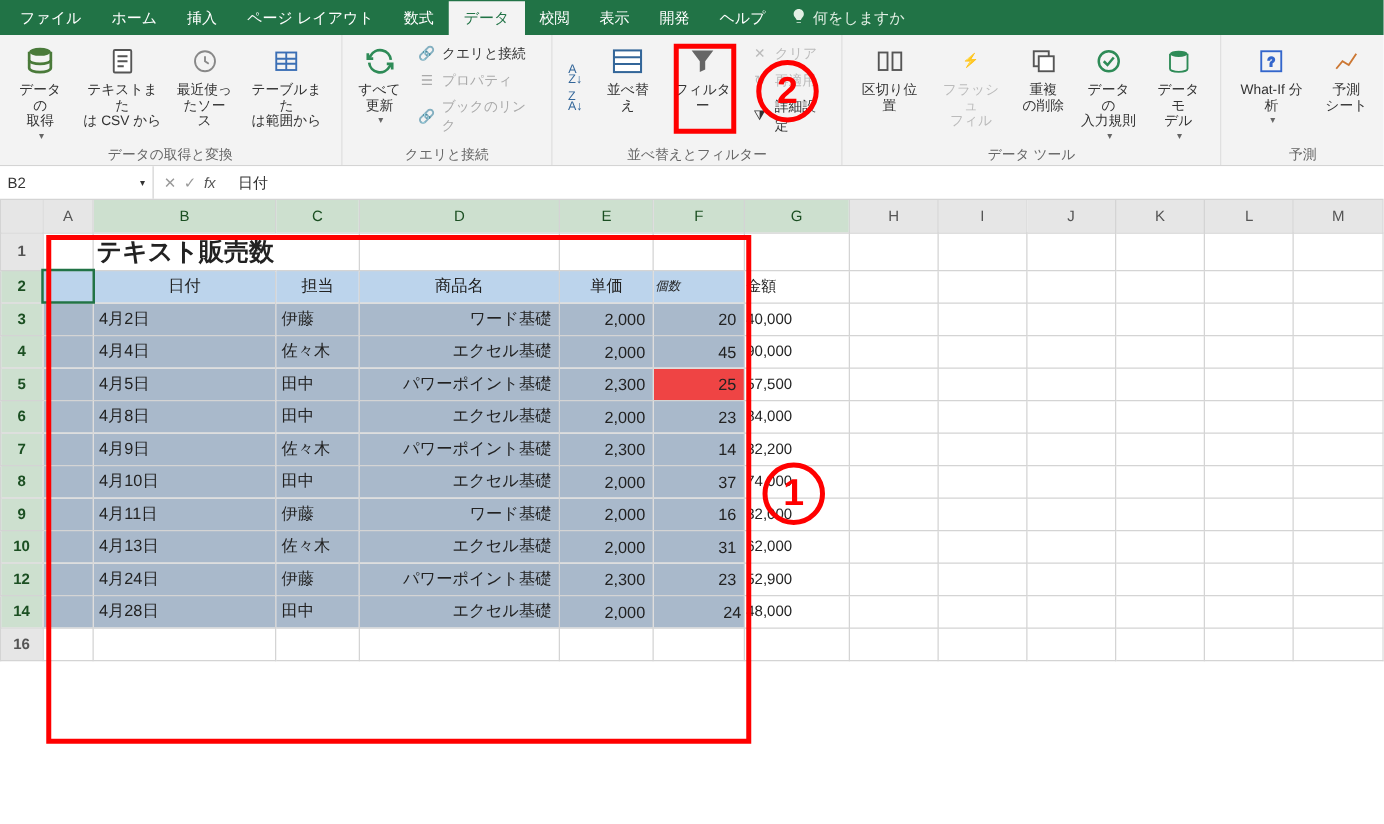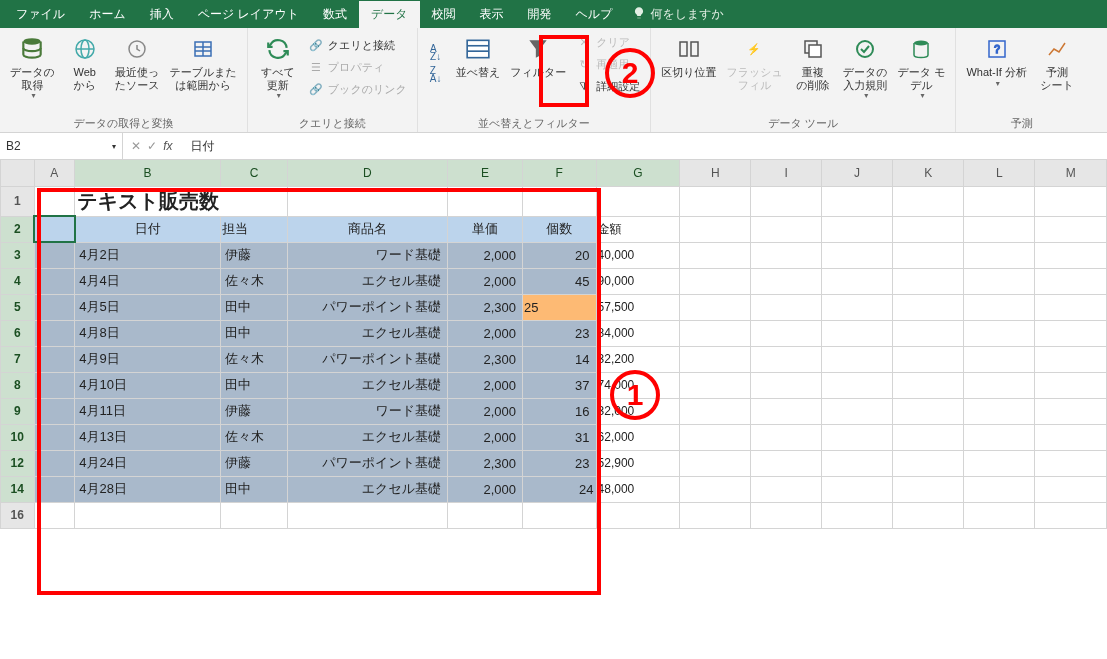--- a/index.html
+++ b/index.html
@@ -72,28 +72,29 @@
               <path d="M4 5v6c0 1.7 3.6 3 8 3s8-1.3 8-3V5" fill="none" stroke="#4a7a3a" stroke-width="2"></path>
               <path d="M4 11v6c0 1.7 3.6 3 8 3s8-1.3 8-3v-6" fill="none" stroke="#4a7a3a" stroke-width="2"></path>
             </svg>
           </div>
           <span style="white-space:pre-line">データの
 取得</span>
           <span class="caret">▾</span>
         </div>
       <div class="btn">
           <div class="ic">
-            <svg width="24" height="24" viewBox="0 0 24 24" fill="none" stroke="#4aa" stroke-width="1.5">
-              <circle cx="12" cy="12" r="9"></circle>
-              <ellipse cx="12" cy="12" rx="4" ry="9"></ellipse>
-              <line x1="3" y1="12" x2="21" y2="12"></line>
-            </svg>
-          </div>
-          <span style="white-space:pre-line">Web
-から</span>
+            <svg width="24" height="26" viewBox="0 0 24 24" fill="none" stroke="#555" stroke-width="1.5">
+              <rect x="5" y="3" width="14" height="18" rx="1" fill="#fff"></rect>
+              <line x1="8" y1="8" x2="16" y2="8"></line>
+              <line x1="8" y1="12" x2="16" y2="12"></line>
+              <line x1="8" y1="16" x2="13" y2="16"></line>
+            </svg>
+          </div>
+          <span style="white-space:pre-line">テキストまた
+は CSV から</span>
         </div>
       <div class="btn">
           <div class="ic">
             <svg width="24" height="24" viewBox="0 0 24 24" fill="none" stroke="#888" stroke-width="1.5">
               <circle cx="12" cy="12" r="8"></circle>
               <polyline points="12 8 12 12 15 14"></polyline>
             </svg>
           </div>
           <span style="white-space:pre-line">最近使っ
 たソース</span>
@@ -318,24 +319,24 @@
           <td class="" style=""></td>
           <td class="" style=""></td>
           <td class="" style=""></td>
           <td class="" style=""></td>
           <td class="" style=""></td>
         </tr>
         <tr>
           <th class="rowhdr sel-hdr">2</th>
           <td class="" style="background: rgb(188, 212, 236); text-align: center; font-size: 13px; outline: rgb(33, 115, 70) solid 2px; outline-offset: -1px;"></td>
           <td class="" style="background: rgb(188, 212, 236); text-align: center; font-size: 13px;">日付</td>
-          <td class="" style="background: rgb(188, 212, 236); font-size: 13px; font-family: Liberation Serif, serif;">担当</td>
+          <td class="" style="background: rgb(188, 212, 236); text-align: center; font-size: 13px; font-family: Liberation Serif, serif;">担当</td>
           <td class="" style="background: rgb(188, 212, 236); text-align: center; font-size: 13px;">商品名</td>
           <td class="" style="background: rgb(188, 212, 236); text-align: center; font-size: 13px;">単価</td>
-          <td class="" style="background: rgb(188, 212, 236); text-align: center; font-size: 13px;">個数</td>
+          <td class="" style="background: rgb(188, 212, 236); text-align: left; font-size: 10px; font-style: italic;">個数</td>
           <td class="" style="">金額</td>
           <td class="" style=""></td>
           <td class="" style=""></td>
           <td class="" style=""></td>
           <td class="" style=""></td>
           <td class="" style=""></td>
           <td class="" style=""></td>
         </tr>
         <tr>
           <th class="rowhdr sel-hdr">3</th>
@@ -369,21 +370,21 @@
           <td class="" style=""></td>
           <td class="" style=""></td>
         </tr>
         <tr>
           <th class="rowhdr sel-hdr">5</th>
           <td class="" style="background: rgb(169, 185, 203); font-size: 13px; text-align: right; padding-right: 4px;"></td>
           <td class="" style="background: rgb(169, 185, 203); font-size: 13px; padding-left: 4px;">4月5日</td>
           <td class="" style="background: rgb(169, 185, 203); font-size: 13px; padding-left: 4px;">田中</td>
           <td class="" style="background: rgb(169, 185, 203); font-size: 13px; text-align: right; padding-right: 6px;">パワーポイント基礎</td>
           <td class="" style="background: rgb(169, 185, 203); font-size: 13px; text-align: right; padding-right: 6px;">2,300</td>
-          <td class="" style="background: #fdba74; font-size: 13px; text-align: left; padding-right: 6px;">25</td>
+          <td class="" style="background: #ef4444; font-size: 13px; text-align: right; padding-right: 6px;">25</td>
           <td class="" style="">57,500</td>
           <td class="" style=""></td>
           <td class="" style=""></td>
           <td class="" style=""></td>
           <td class="" style=""></td>
           <td class="" style=""></td>
           <td class="" style=""></td>
         </tr>
         <tr>
           <th class="rowhdr sel-hdr">6</th>

